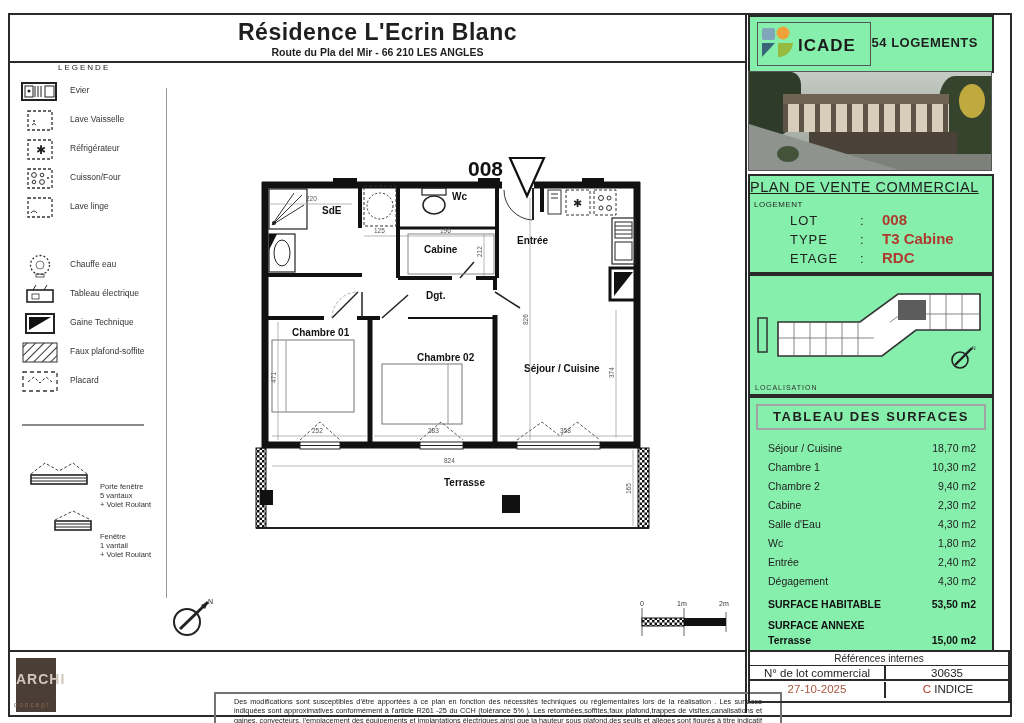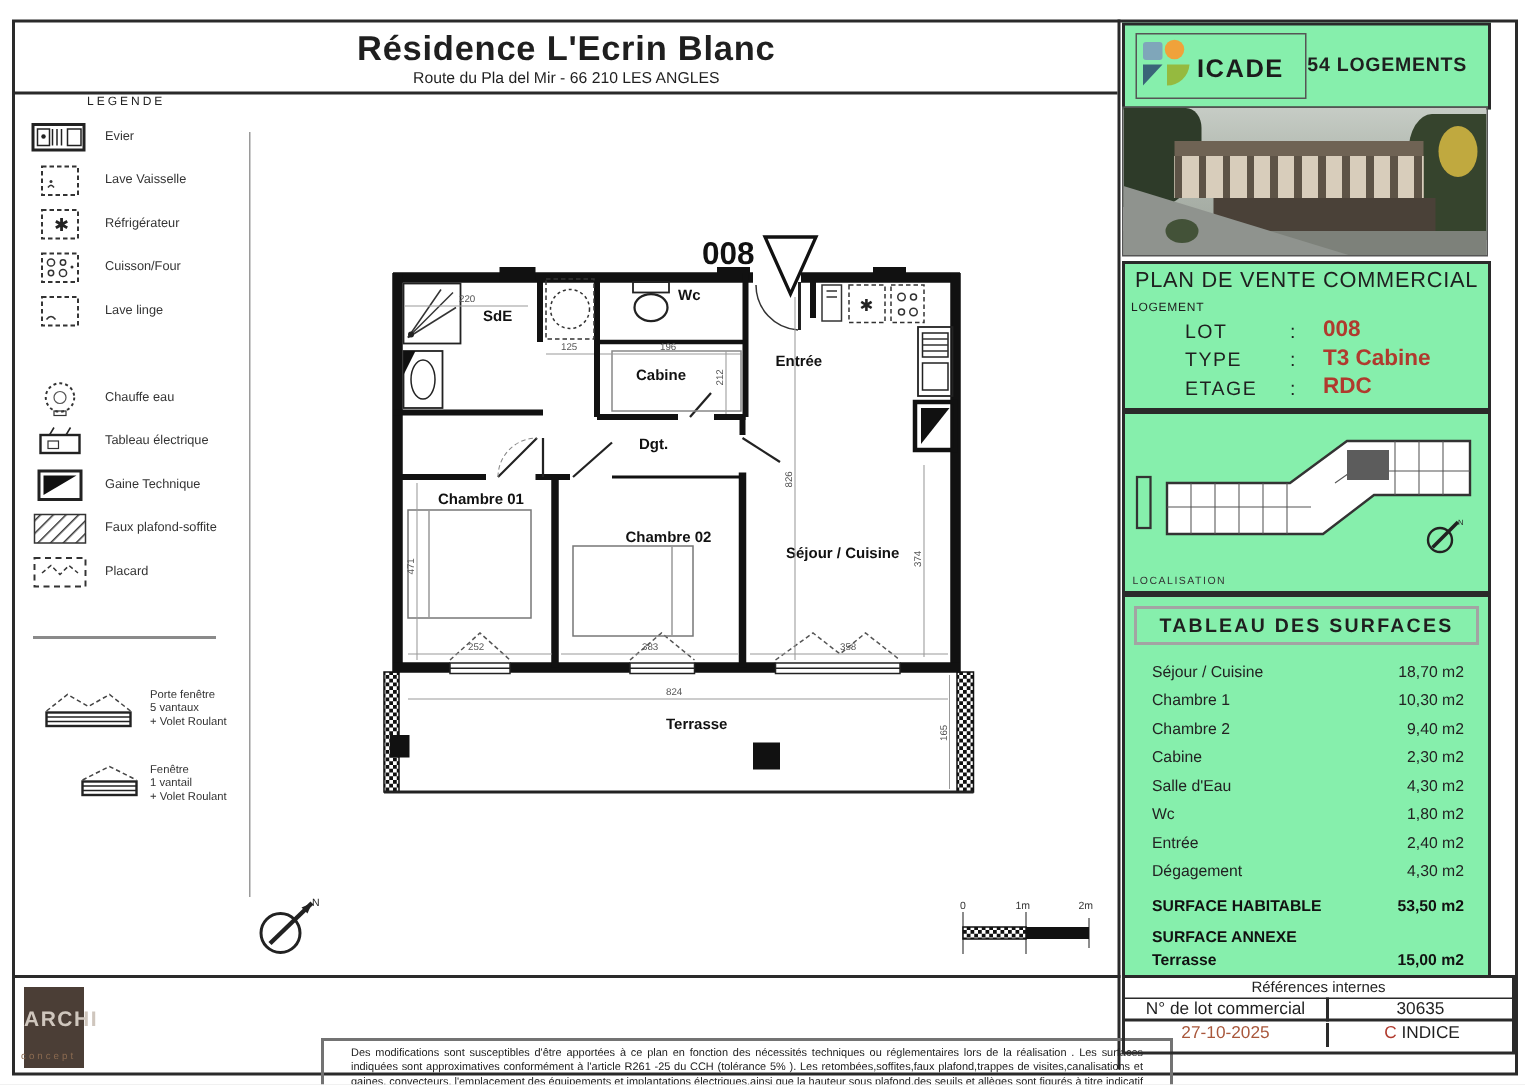--- a/index.html
+++ b/index.html
@@ -3,34 +3,34 @@
 <meta charset="utf-8">
 <style>
   html,body{margin:0;padding:0;background:#e8e8e8;}
   .sheet{position:relative;width:1024px;height:723px;background:#fff;font-family:"Liberation Sans",sans-serif;color:#1f1f1f;overflow:hidden;}
   .frame{position:absolute;left:8px;top:13px;width:1000px;height:700px;border:2px solid #2a2a2a;}
   .vdivider{position:absolute;left:745px;top:13px;width:2px;height:700px;background:#2a2a2a;}
   .abs{position:absolute;}
   
   .titlebox{position:absolute;left:10px;top:15px;width:735px;height:46px;border-bottom:2px solid #2a2a2a;text-align:center;}
   .title-main{font-size:23px;font-weight:bold;letter-spacing:.5px;margin-top:4px;}
-  .title-sub{font-size:10.5px;margin-top:0px;}
+  .title-sub{font-size:10.5px;margin-top:0px;font-weight:bold;}
   
   .legend-head{position:absolute;left:58px;top:63px;font-size:8px;letter-spacing:2px;color:#222;}
   .legend-col-line{position:absolute;left:166px;top:88px;width:1px;height:510px;background:#9a9a9a;}
   .legend-item{position:absolute;left:20px;width:150px;height:24px;}
   .legend-item .ic{position:absolute;left:0;top:0;}
   .legend-item .lb{position:absolute;left:50px;top:5px;font-size:8.5px;color:#333;}
   .legend-sep{position:absolute;left:22px;top:424px;width:122px;height:2px;background:#8a8a8a;}
-  .win-label{position:absolute;font-size:7.5px;color:#333;line-height:9px;}
+  .win-label{position:absolute;font-size:7.5px;color:#333;line-height:9px;margin-top:24px;}
   
   .pbox{position:absolute;border:2px solid #2a2a2a;background:#86efac;}
   .icade-text{font-weight:bold;font-size:17px;letter-spacing:1px;color:#1c1c1c;}
   .units{position:absolute;right:14px;top:18px;font-size:13px;font-weight:bold;letter-spacing:.5px;}
-  .pdv{font-size:14.5px;letter-spacing:.5px;text-align:center;line-height:22px;}
+  .pdv{font-size:14.5px;letter-spacing:.5px;line-height:22px;text-decoration:underline;}
   .lg-head{position:absolute;left:4px;top:2px;font-size:8px;letter-spacing:.5px;}
   .lg-row{position:absolute;left:40px;font-size:13px;letter-spacing:1px;}
   .lg-colon{position:absolute;left:110px;font-size:13px;}
   .lg-val{position:absolute;left:132px;font-size:15px;font-weight:bold;}
   .loc-label{position:absolute;left:5px;bottom:3px;font-size:7px;letter-spacing:1px;color:#333;}
   .surf-head{position:absolute;left:6px;top:6px;right:6px;height:22px;border:2px solid #a3a3a3;text-align:center;font-size:13px;font-weight:bold;letter-spacing:1.5px;line-height:22px;}
   .surf-row{position:absolute;left:18px;right:16px;height:14px;font-size:10.5px;color:#222;}
   .surf-row .v{position:absolute;right:0;top:0;}
   .surf-bold{font-weight:bold;color:#111;}
   

